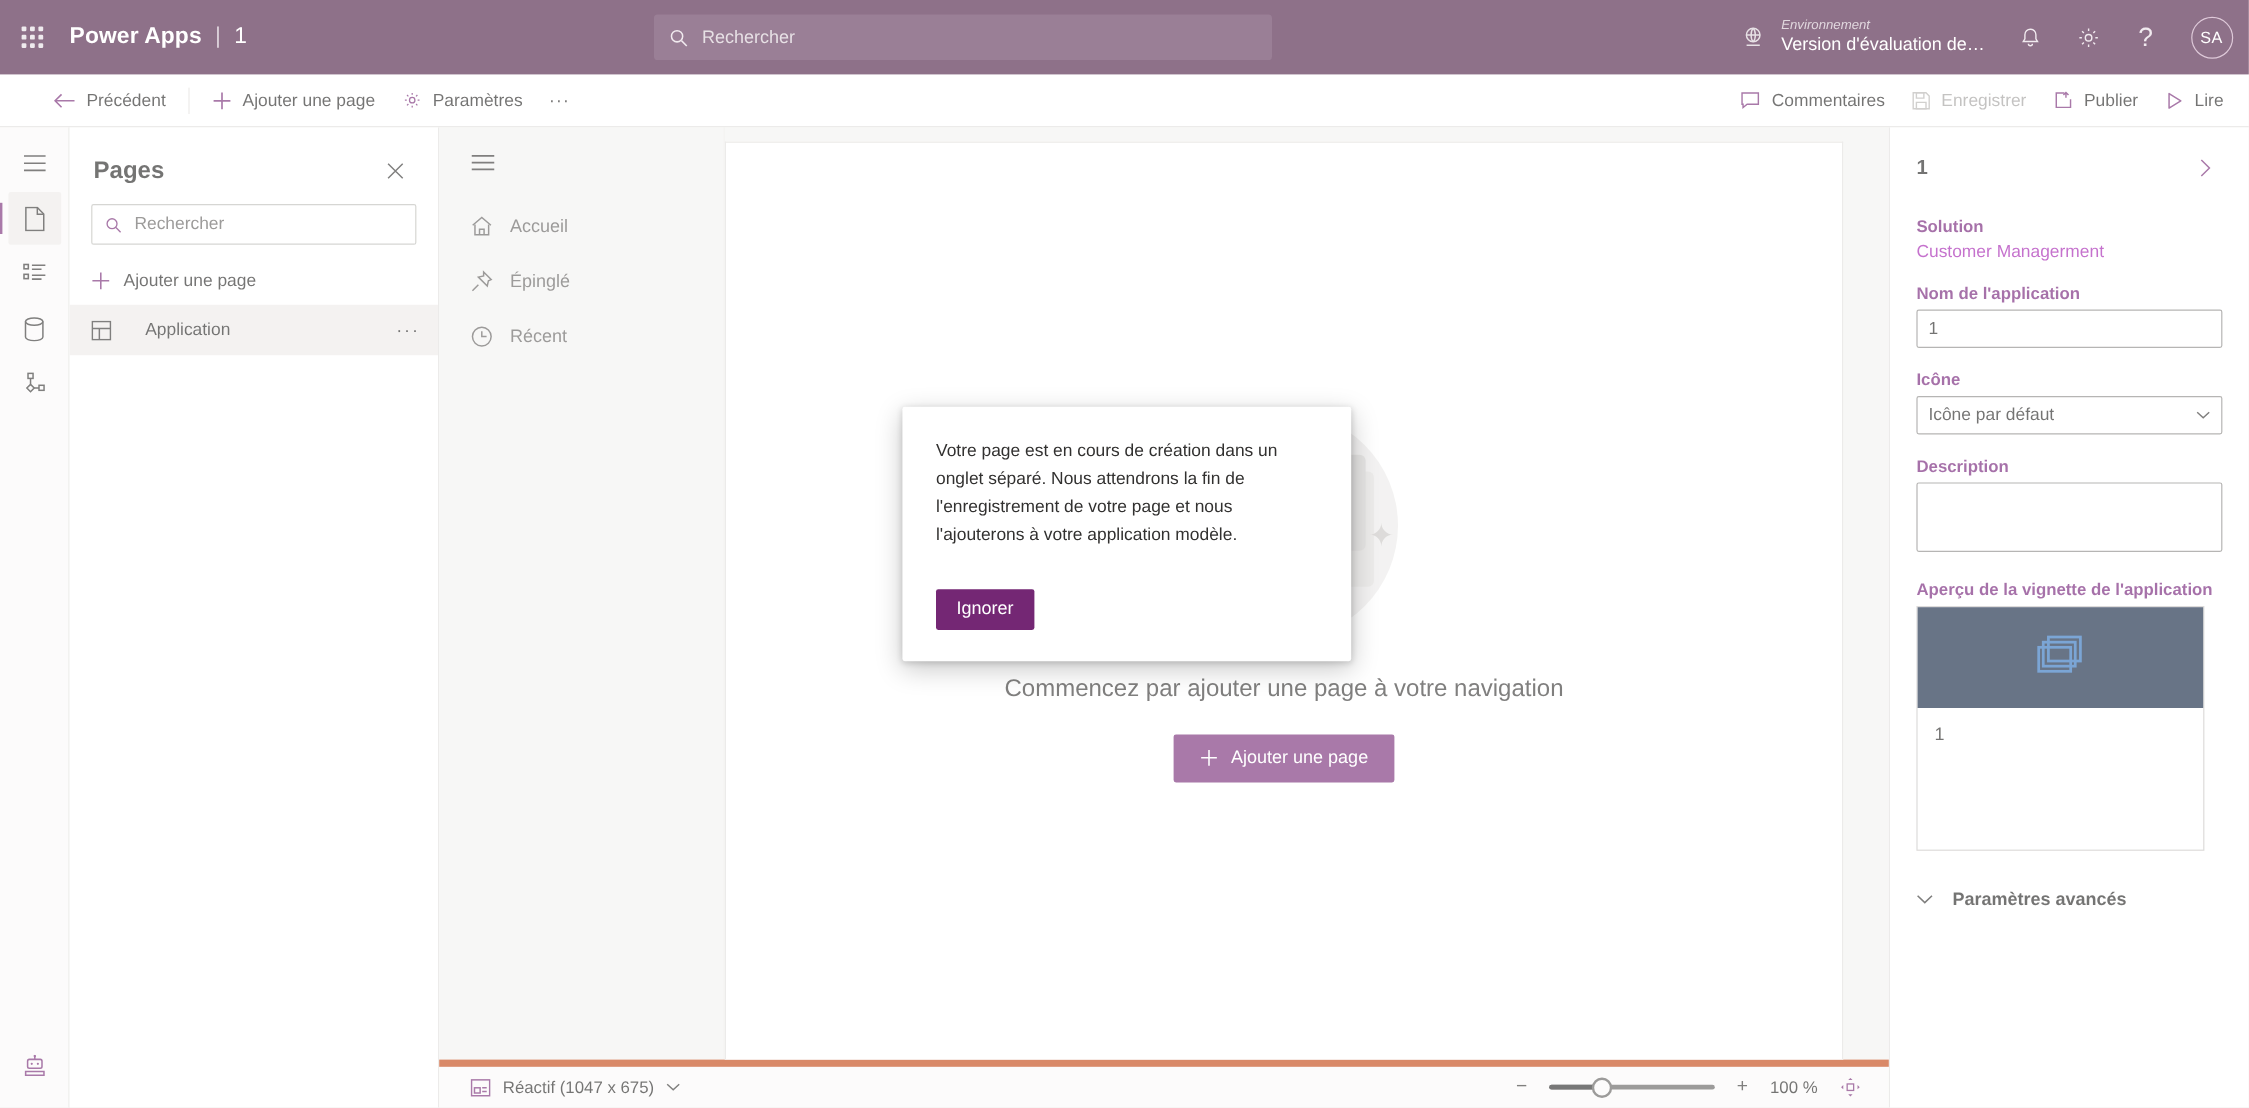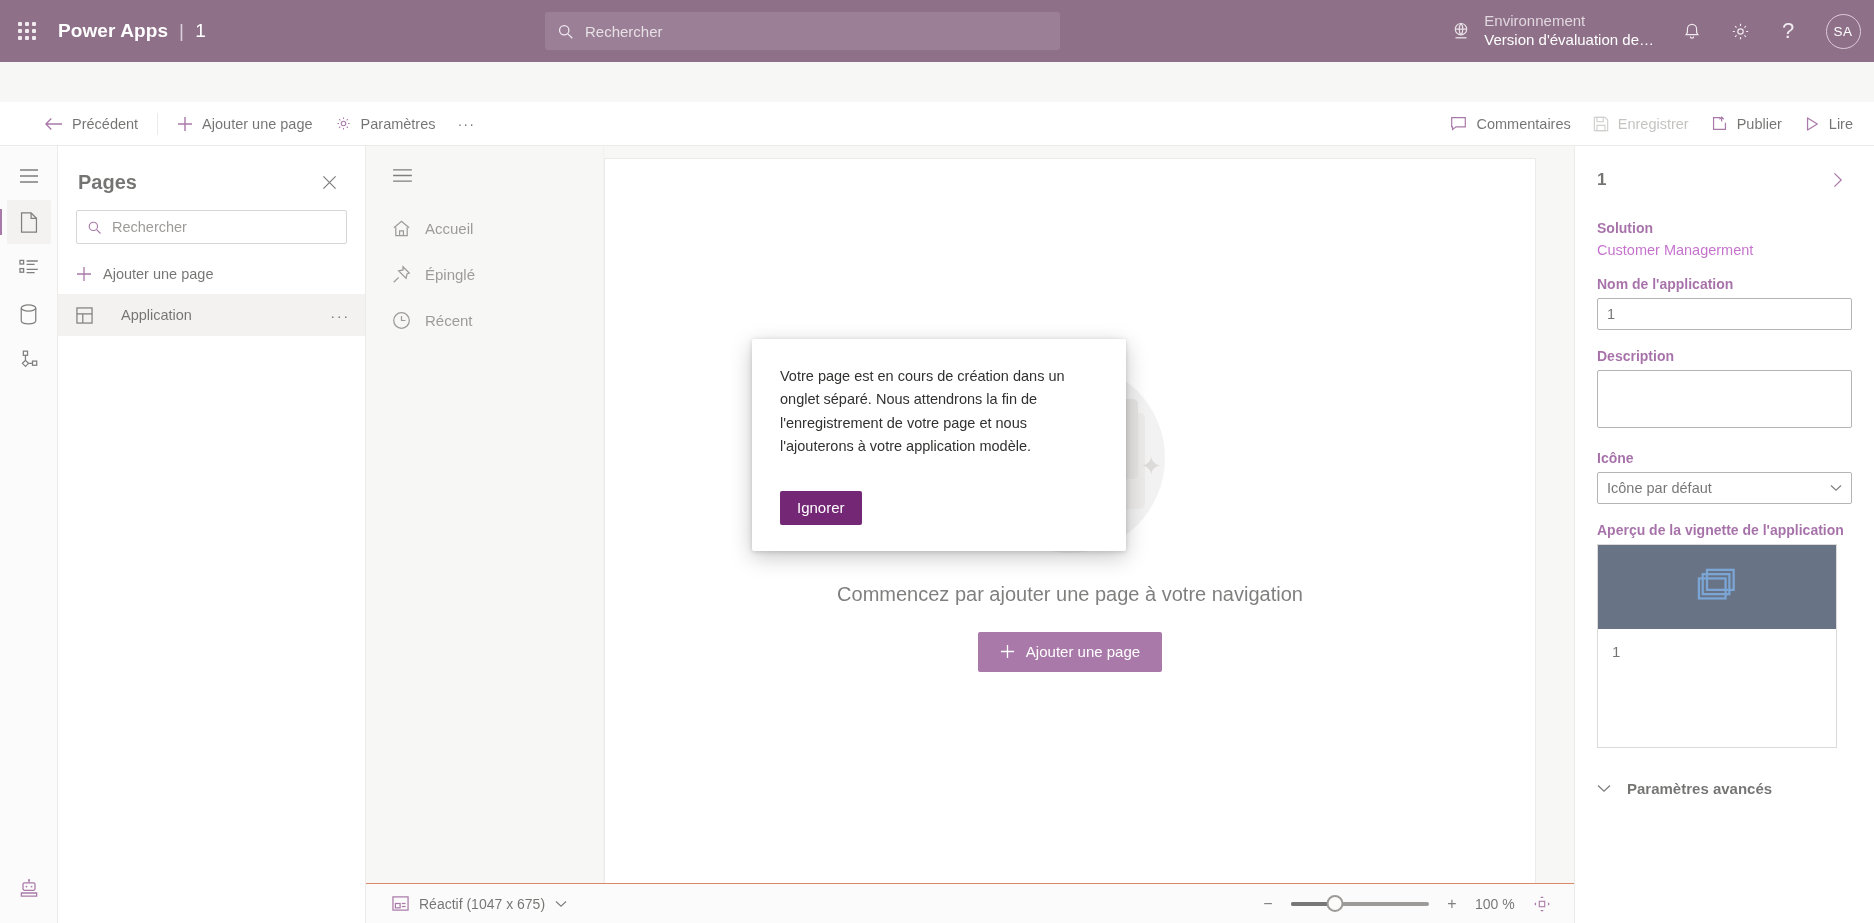--- a/index.html
+++ b/index.html
@@ -37,36 +37,36 @@
     background: transparent; border: none; outline: none; color: #fff;
     font-size: 15px; font-family: inherit; width: 100%;
   }
   .search-box input::placeholder { color: #d9cfd6; opacity: 1; }
 
   .top-right { margin-left: auto; display: flex; align-items: center; height: 62px; }
   .env {
     display: flex; align-items: center; gap: 12px; padding: 0 14px 0 10px; cursor: pointer; height: 100%;
   }
   .env-text { display: flex; flex-direction: column; line-height: 1.25; }
-  .env-label { font-size: 15px; color: #cfc0cb; }
+  .env-label { font-size: 11px; color: #cfc0cb; font-style: italic; }
   .env-value { font-size: 15px; color: #fff; }
   .top-icon {
     width: 48px; height: 62px; display: flex; align-items: center; justify-content: center; cursor: pointer;
   }
   .avatar-wrap { width: 62px; height: 62px; display: flex; align-items: center; justify-content: center; cursor: pointer; }
   .avatar {
     width: 35px; height: 35px; border-radius: 50%; border: 1.5px solid #caa9c2;
     display: flex; align-items: center; justify-content: center;
     font-size: 13.5px; color: #fff; letter-spacing: .4px;
   }
 
   
   .cmdbar {
     height: 44px; flex: 0 0 44px; background: #fff; display: flex; align-items: center;
-    border-bottom: 1px solid #e1dfdd; padding: 0 10px 0 34px; position: relative; z-index: 30; margin-top: 40px;
+    border-bottom: 1px solid #e1dfdd; padding: 0 10px 0 34px; position: relative; z-index: 30;
   }
   .cmd {
     display: flex; align-items: center; gap: 9px; height: 34px; padding: 0 11px;
     font-size: 14.5px; color: #201f1e; cursor: pointer; border-radius: 2px; white-space: nowrap;
   }
   .cmd.disabled { color: #a19f9d; cursor: default; }
   .cmd-sep { width: 1px; height: 22px; background: #e1dfdd; margin: 0 8px; }
   .cmd-right { margin-left: auto; display: flex; align-items: flex-end; }
 
   
@@ -166,21 +166,21 @@
   }
   .empty-title { font-size: 20px; color: #323130; margin-bottom: 26px; }
   .btn-primary {
     background: #742774; color: #fff; border: none; font-family: inherit;
     font-size: 15px; height: 40px; padding: 0 22px; cursor: pointer; border-radius: 2px;
     display: inline-flex; align-items: center; gap: 11px;
   }
 
   
   .statusbar {
-    height: 40px; flex: 0 0 40px; background: #faf9f8; border-top: 1px solid #c2410c;
+    height: 40px; flex: 0 0 40px; background: #faf9f8; border-top: 6px solid #c2410c;
     display: flex; align-items: center; padding: 0 22px 0 26px; gap: 12px;
   }
   .status-left { display: flex; align-items: center; gap: 10px; font-size: 14px; color: #201f1e; cursor: pointer; }
   .status-right { margin-left: auto; display: flex; align-items: center; gap: 13px; }
   .zoom-btn { cursor: pointer; display: flex; align-items: center; justify-content: center; width: 20px; height: 20px; color: #323130; }
   .slider { width: 138px; height: 20px; display: flex; align-items: center; position: relative; cursor: pointer; }
   .slider-track { position: absolute; left: 0; right: 0; height: 4px; background: #605e5c; border-radius: 2px; }
   .slider-fill { position: absolute; left: 0; width: 32%; height: 4px; background: #242424; border-radius: 2px; }
   .slider-thumb {
     position: absolute; left: 32%; transform: translateX(-50%);
@@ -585,34 +585,34 @@
         <div class="field-label">Solution</div>
         <div class="field-static">Customer Managerment</div>
       </div>
 
       <div class="field">
         <div class="field-label">Nom de l'application</div>
         <input class="field-input" type="text" value="1" style="">
       </div>
 
       <div class="field">
-        <div class="field-label">Description</div>
-        <textarea class="field-textarea" style=""></textarea>
-      </div>
-
-      <div class="field">
         <div class="field-label">Icône</div>
         <div class="field-select">
           <span>Icône par défaut</span>
           <span>
             <svg width="12" height="8" viewBox="0 0 12 8" fill="none" stroke="#323130" stroke-width="1.2">
               <path d="M1 1.5L6 6.2l5-4.7"></path>
             </svg>
           </span>
         </div>
+      </div>
+
+      <div class="field">
+        <div class="field-label">Description</div>
+        <textarea class="field-textarea" style=""></textarea>
       </div>
 
       <div class="field">
         <div class="field-label">Aperçu de la vignette de l'application</div>
         <div class="thumb">
           <div class="thumb-top">
             <span>
               <svg width="44" height="40" viewBox="0 0 46 42" fill="none" stroke="#2a6ebb" stroke-width="2.4">
                 <rect x="12.5" y="3" width="28" height="21"></rect>
                 <rect x="8" y="7.5" width="28" height="21"></rect>

